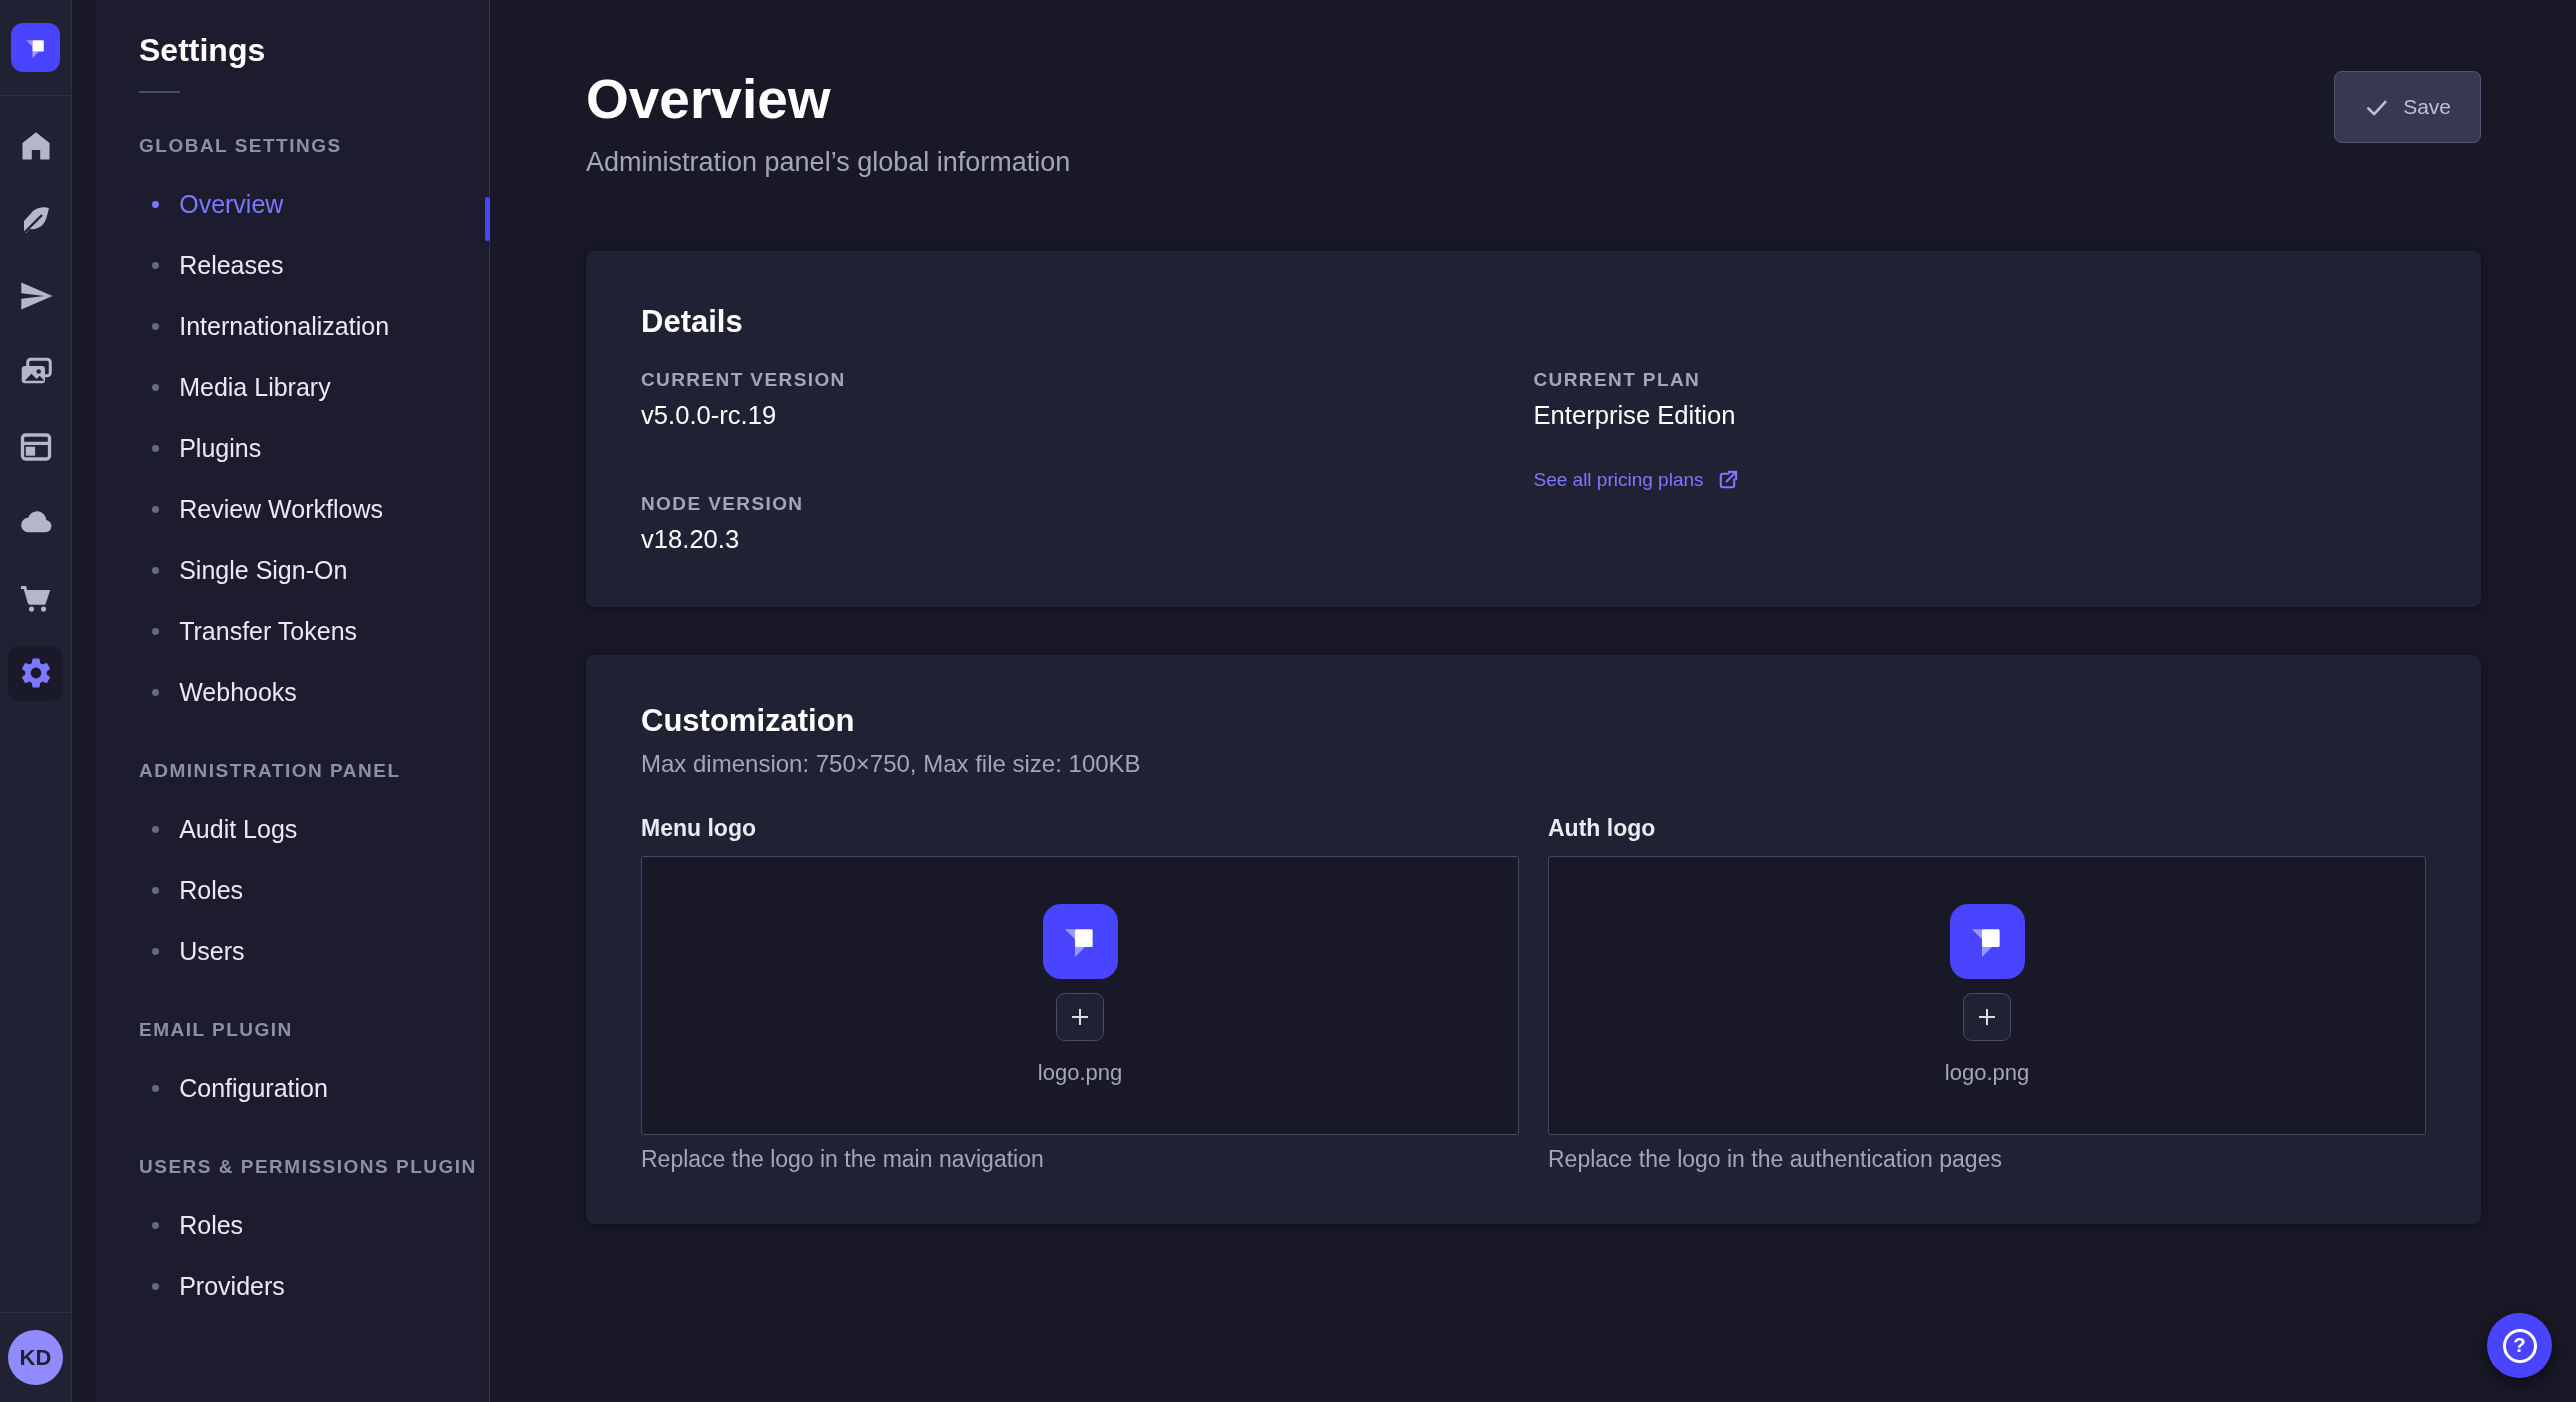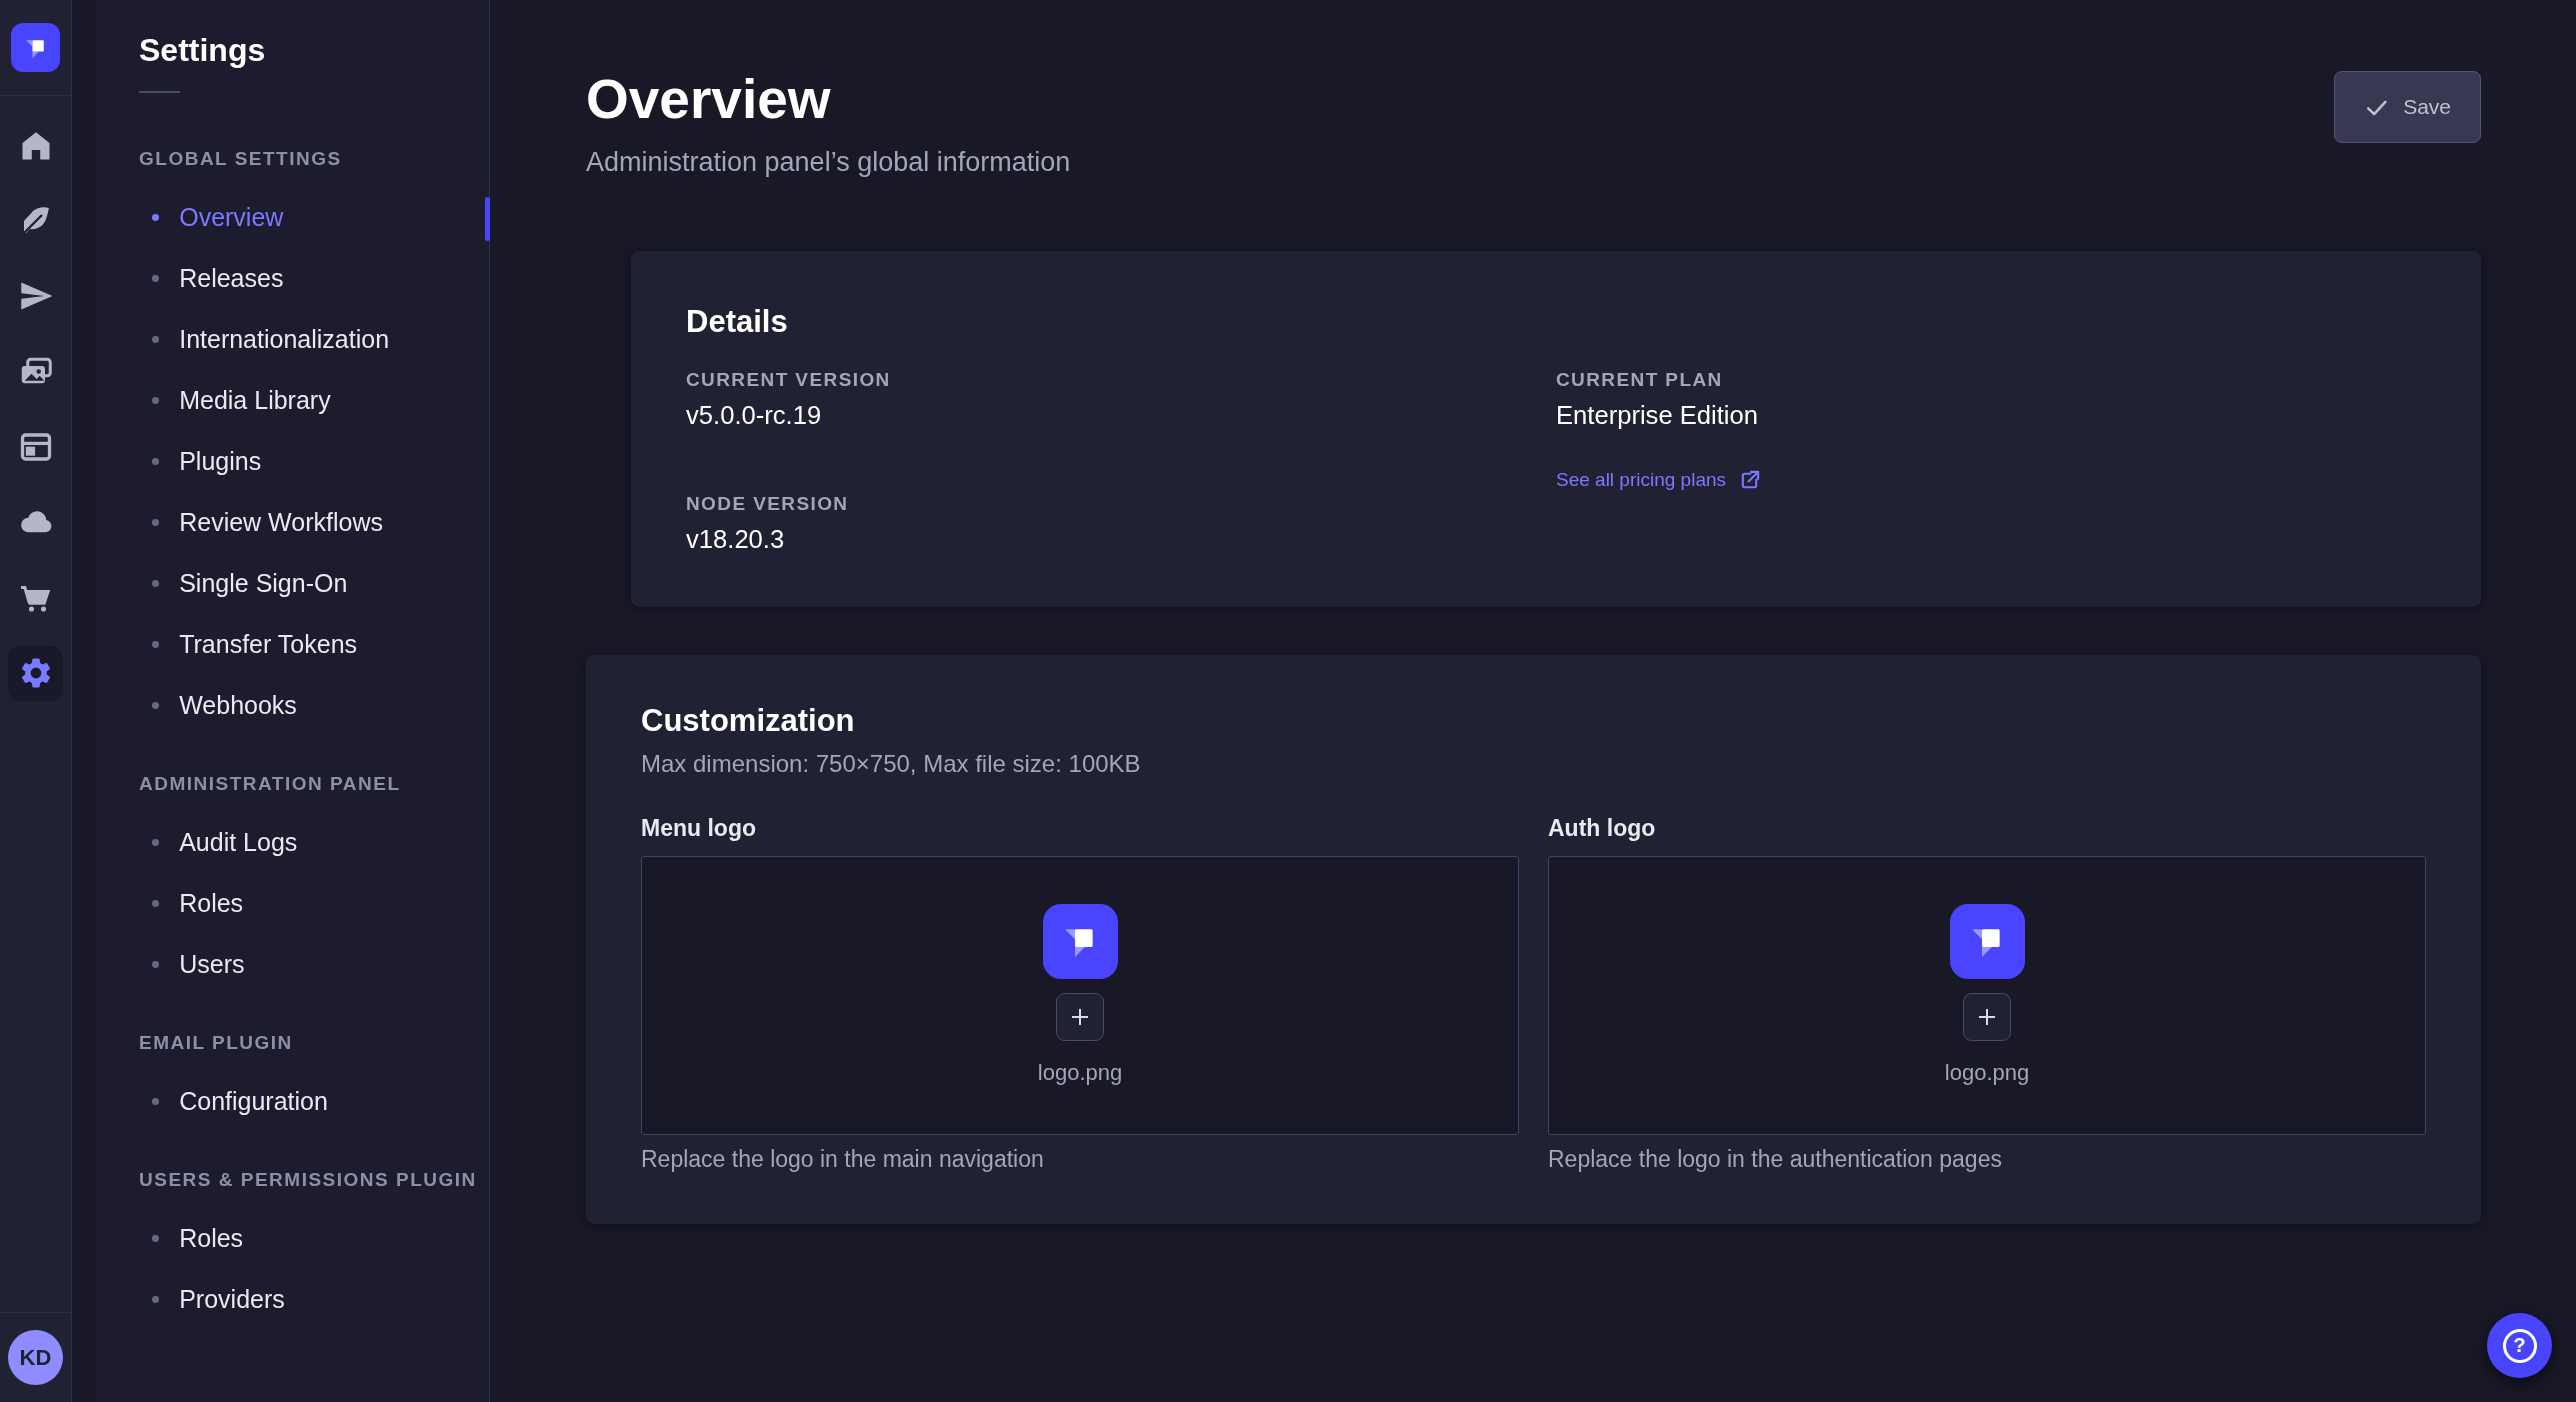--- a/index.html
+++ b/index.html
@@ -23,21 +23,21 @@
   .rail-btn.active { background:#191929; color:#7b79ff; }
   .rail-bottom { margin-top:auto; width:100%; height:90px; border-top:0.9px solid #2e2e48;
     display:flex; align-items:center; justify-content:center; }
   .avatar { width:55px; height:55px; border-radius:50%; background:#908cff; color:#212134;
     font-size:22px; font-weight:700; display:flex; align-items:center; justify-content:center; cursor:pointer; }
   
   .subnav { position:fixed; left:96px; top:0; bottom:0; width:394px; background:#1c1c2e;
     border-right:0.9px solid #32324d; z-index:4; }
   .subnav-title { font-size:32px; font-weight:700; color:#ffffff; padding:32px 0 0 43px; }
   .subnav-divider { width:41px; height:1.7px; background:#4a4a6a; margin:22px 0 0 43px; }
-  .sections { margin-top:55px; }
+  .sections { margin-top:42px; }
   .section + .section { margin-top:37px; }
   .section-label { padding-left:43px; font-size:19px; font-weight:700;
     letter-spacing:1.5px; color:#8e8ea9; }
   .section ul { list-style:none; margin-top:17px; }
   .nav-item { display:flex; align-items:center; height:61px; padding-left:56px;
     font-size:25px; color:#eaeaf1; cursor:pointer; }
   .nav-item .dot { width:6.8px; height:6.8px; border-radius:50%; background:#666687; margin-right:20.4px; flex:none; }
   .nav-item.active { color:#7b79ff; }
   .nav-item.active .dot { background:#7b79ff; }
   .active-indicator { position:absolute; right:-0.9px; top:197px; width:5.1px; height:44px;
@@ -47,21 +47,21 @@
     padding:68px 95px 0 95px; background:#181826; }
   .main-header { display:flex; justify-content:space-between; align-items:flex-start; }
   .page-title { font-size:55px; font-weight:700; color:#ffffff; line-height:1.15; }
   .page-subtitle { font-size:27px; color:#a5a5ba; margin-top:15.3px; }
   .save-btn { display:flex; align-items:center; gap:13.6px; height:72px; padding:0 29px;
     background:#383853; border:0.9px solid #55557a; border-radius:7.7px;
     font-family:inherit; font-size:21px; color:#c0c0d2; cursor:pointer; margin-top:3.4px; }
   .save-btn svg { width:25.6px; height:25.6px; }
   
   .card { background:#212134; border-radius:8.5px; box-shadow:0 1.7px 8.5px rgba(3,3,15,.35); }
-  .card-details { margin-top:73px; padding:53px 55px;margin-left:45px; }
+  .card-details { margin-top:73px; padding:53px 55px; }
   .card-title { font-size:31px; font-weight:600; color:#ffffff; }
   .details-grid { display:grid; grid-template-columns:1fr 1fr; margin-top:29px; }
   .field + .field { margin-top:63px; }
   .field-label { font-size:19px; font-weight:700; letter-spacing:1.4px; color:#a5a5ba; }
   .field-value { font-size:25.6px; color:#ffffff; margin-top:10.2px; }
   .pricing-link { display:inline-flex; align-items:center; gap:12px; margin-top:39px;
     font-size:19px; color:#7b79ff; text-decoration:none; cursor:pointer; }
   .pricing-link svg { width:23px; height:23px; stroke:#7b79ff; fill:none;
     stroke-width:2.2; stroke-linecap:round; stroke-linejoin:round; }
   .card-custom { margin-top:48px; padding:48px 55px 51px; }

